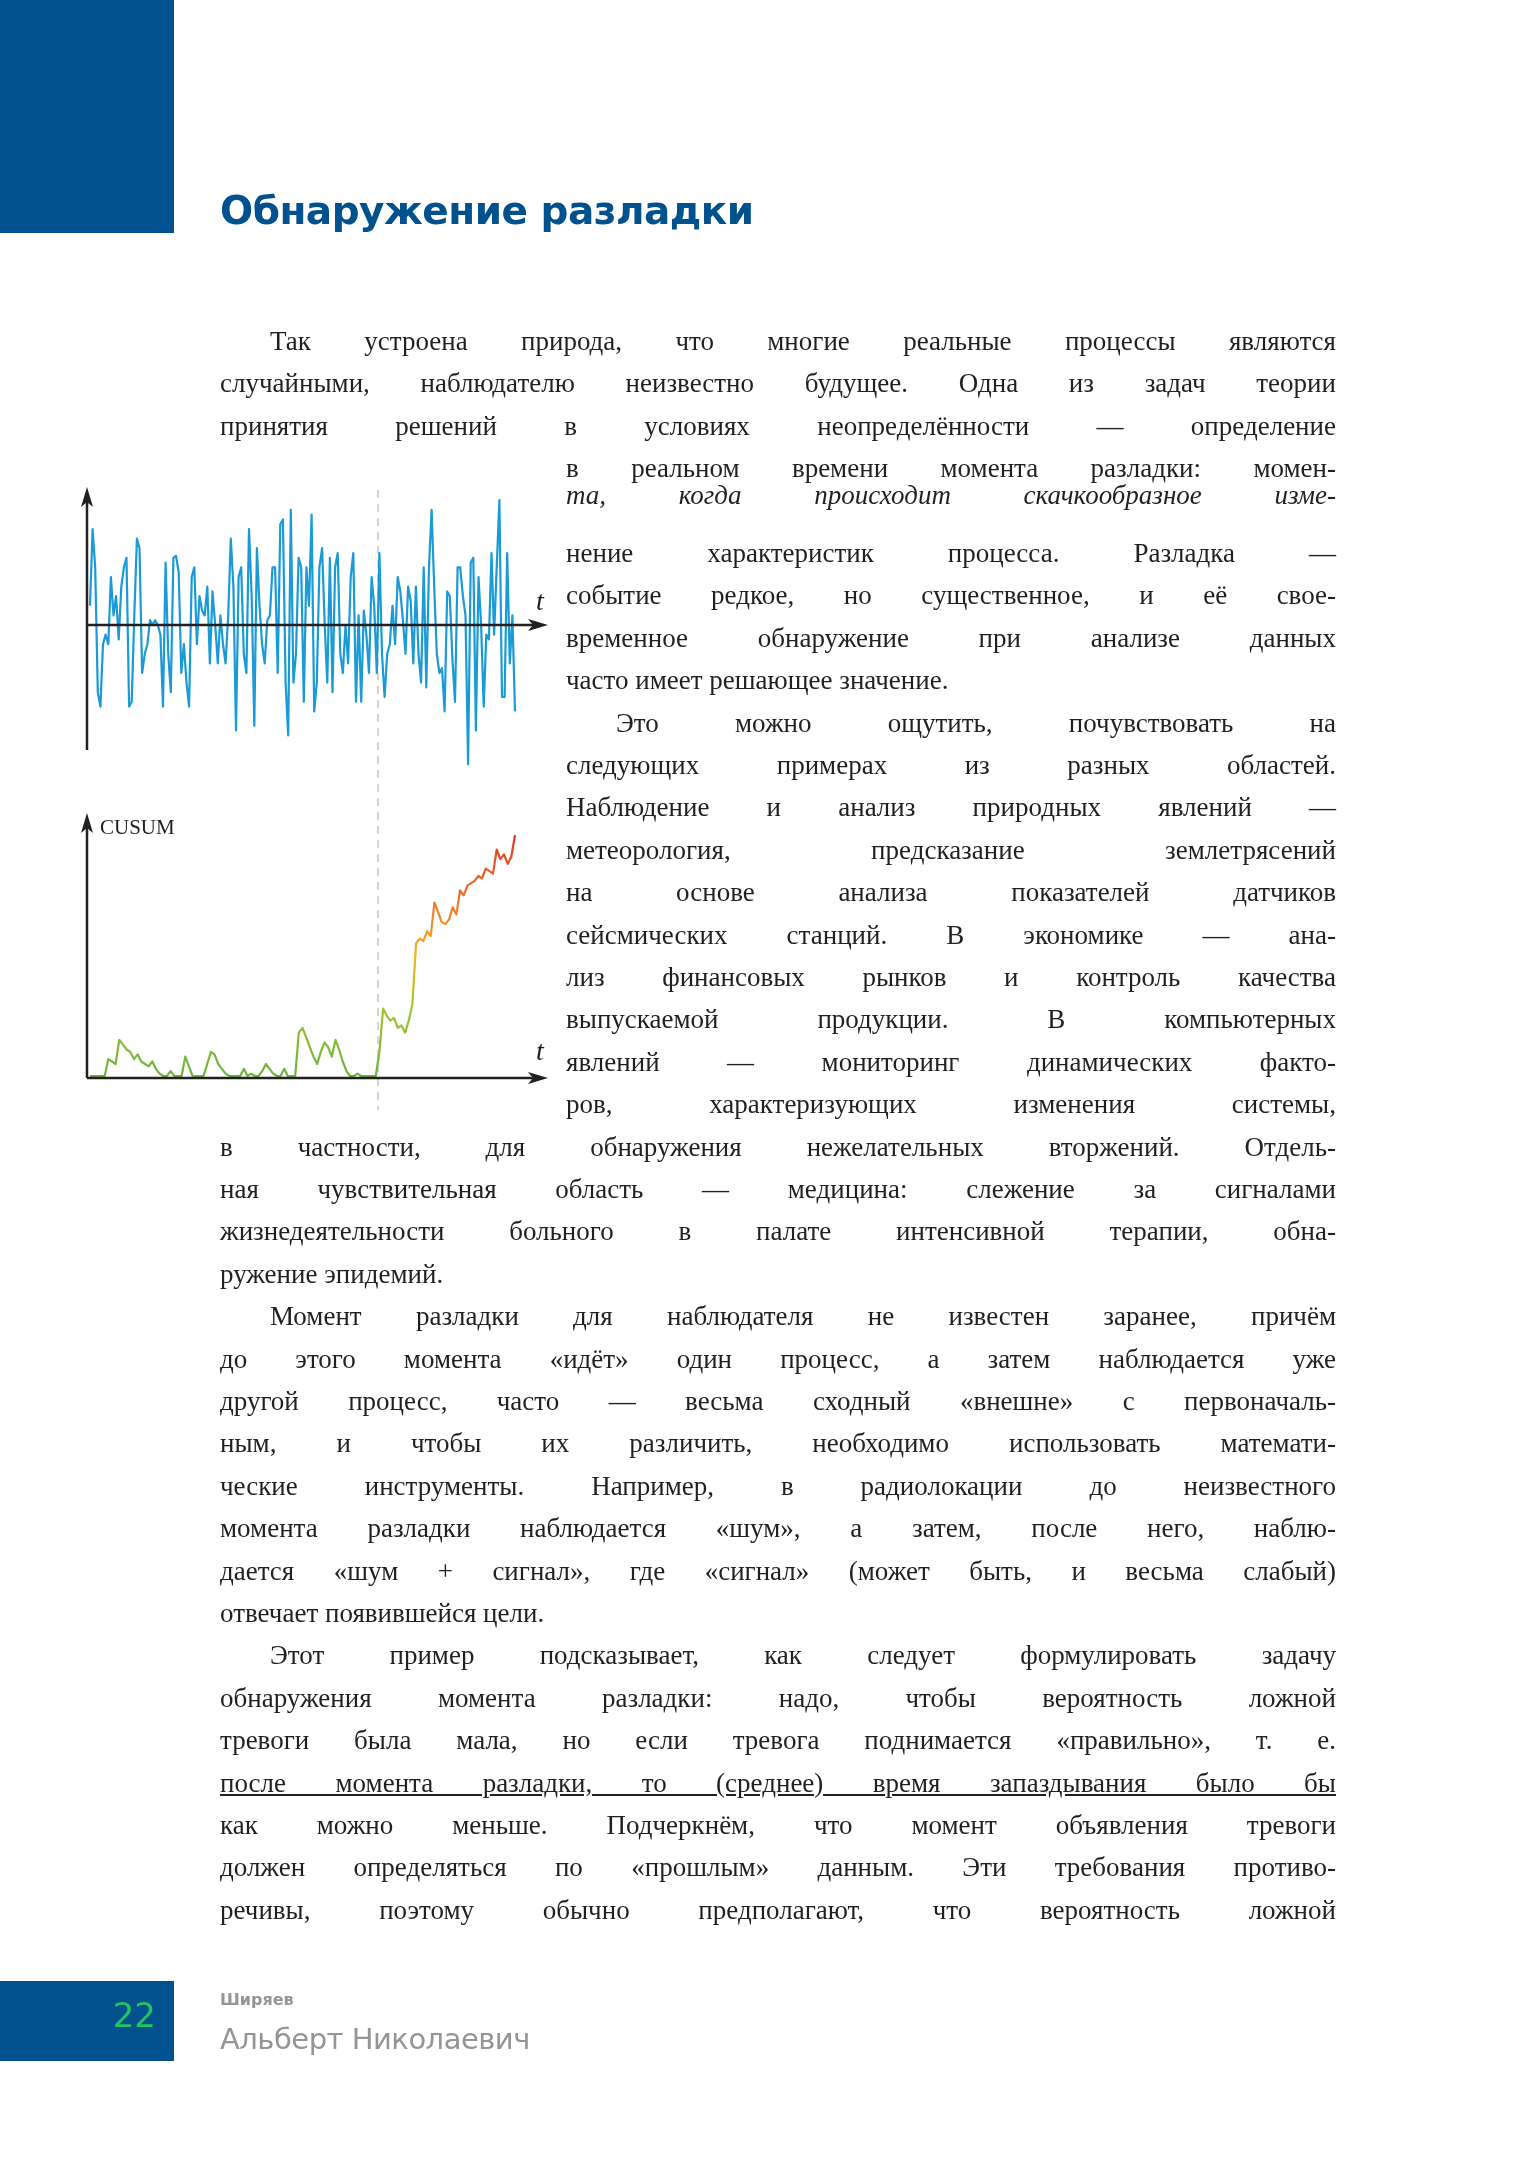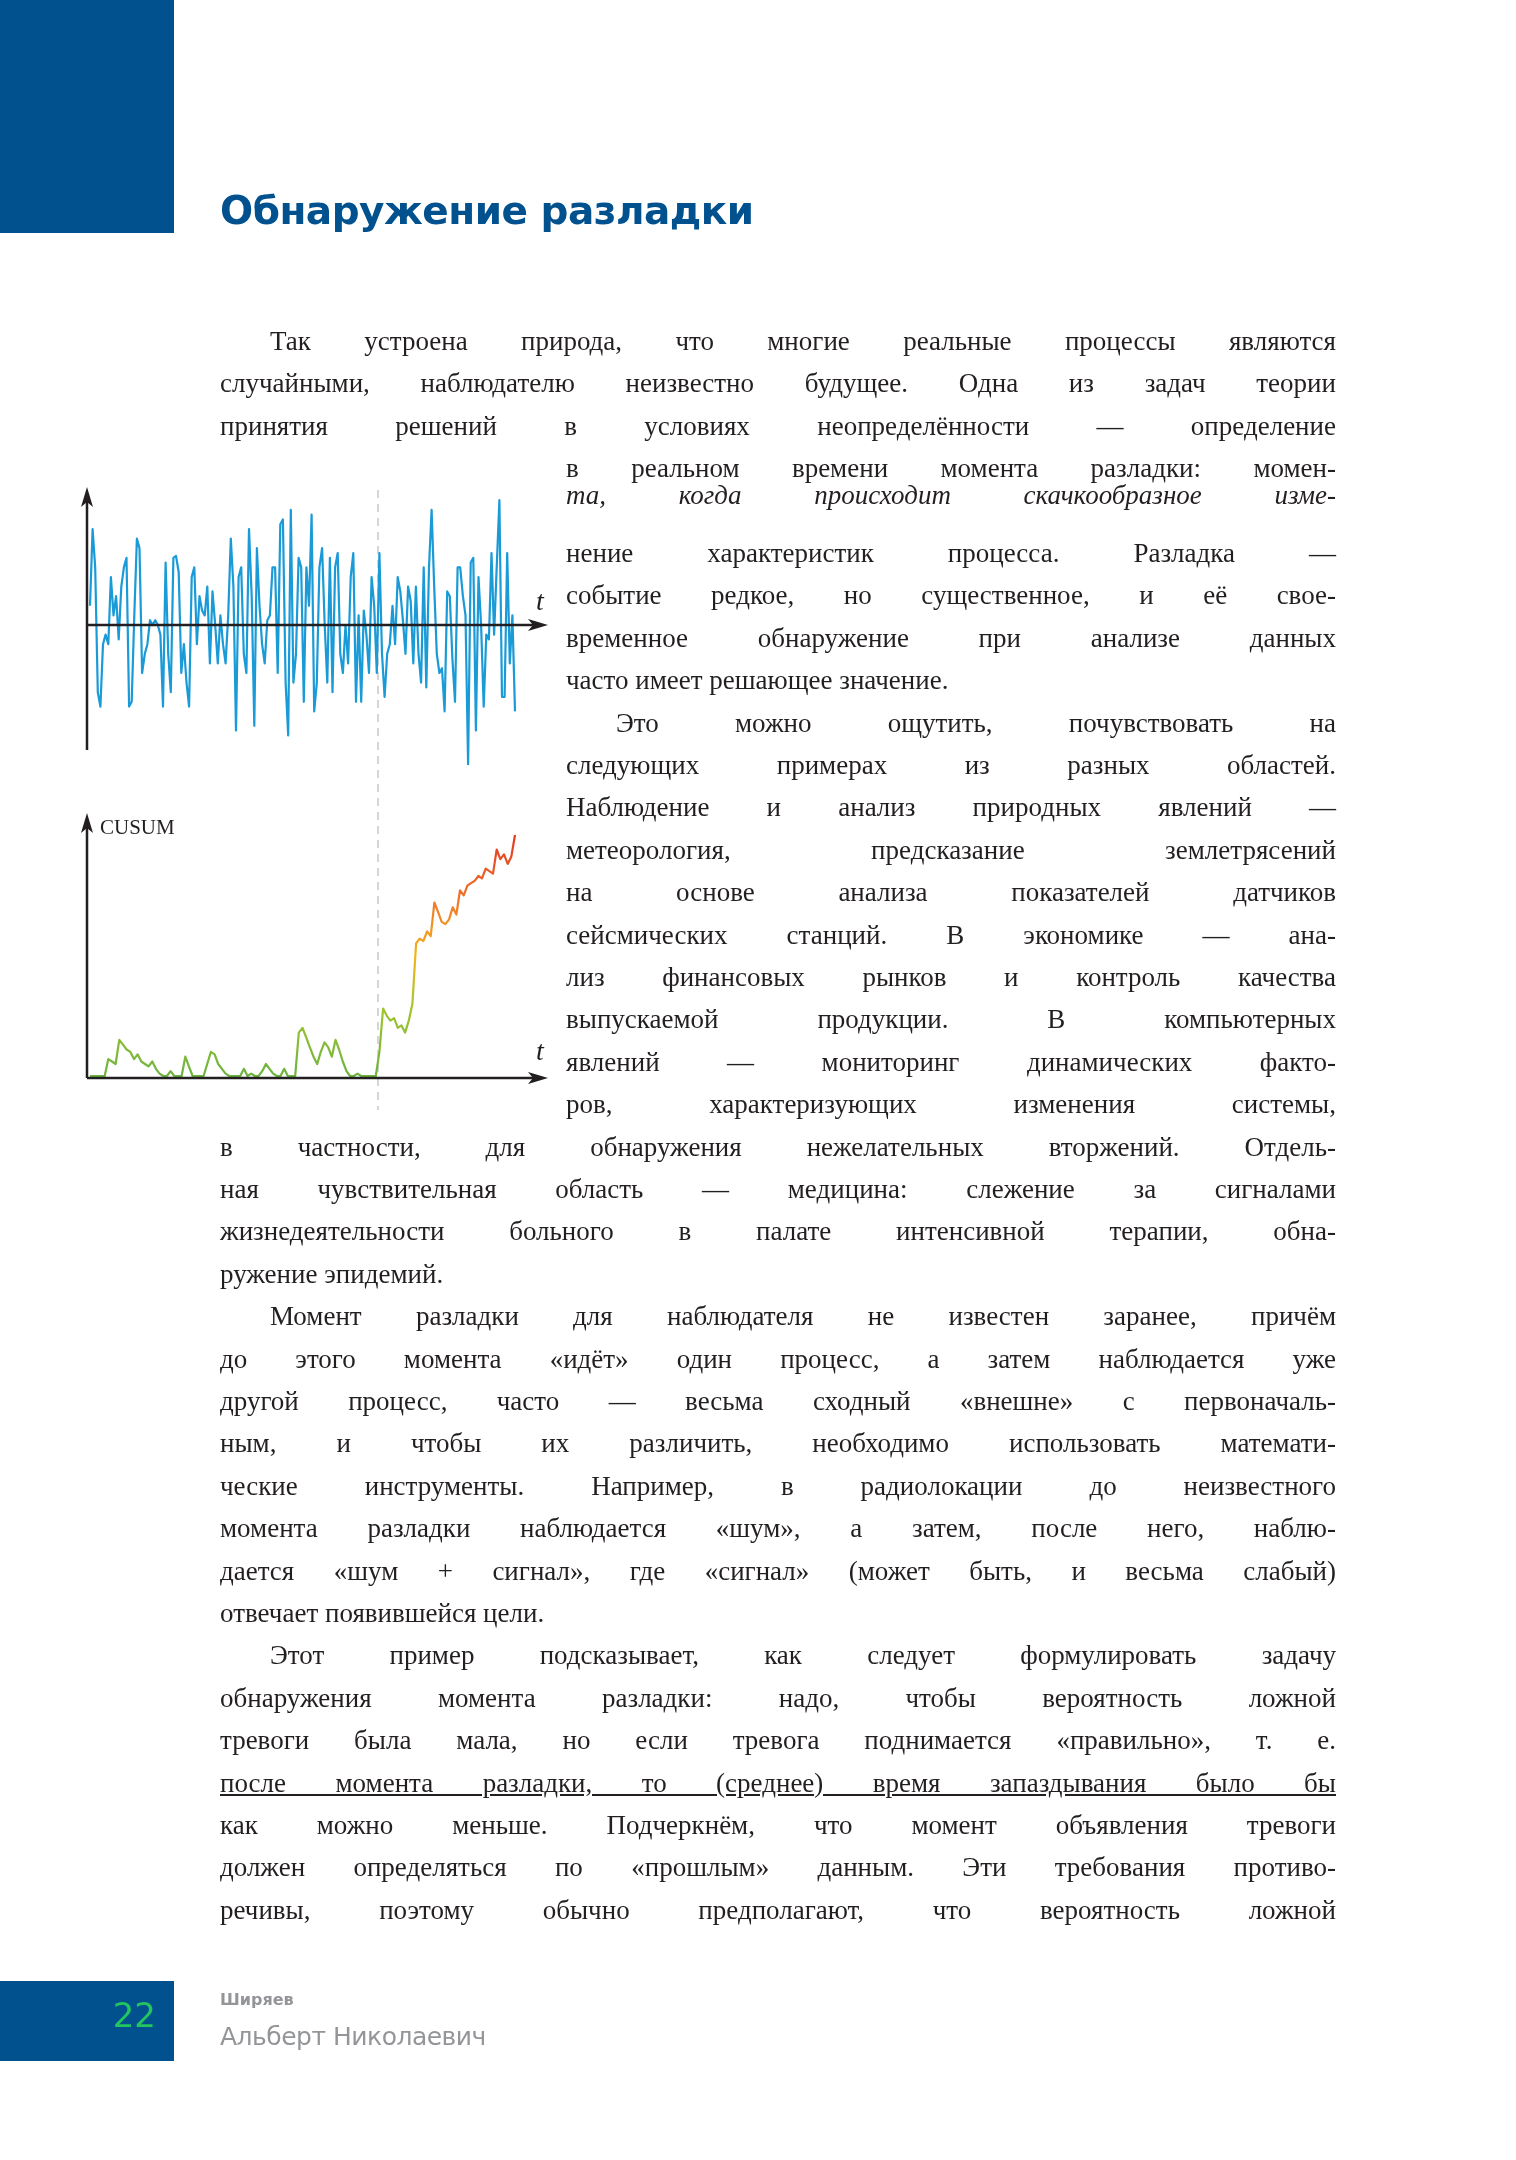--- a/index.html
+++ b/index.html
@@ -9,21 +9,21 @@
   .line { position:absolute; font-family:"Liberation Serif", serif; font-size:27px; line-height:42px; white-space:nowrap; text-align:justify; text-align-last:justify; }
   .line.last { text-align-last:left; }
   .full { left:220px; width:1116px; }
   .wrap { left:566px; width:770px; }
   .indent.full { left:270px; width:1066px; }
   .indent.wrap { left:616px; width:720px; }
   .figure { position:absolute; left:60px; top:470px; width:500px; height:640px; }
   .footer-block { position:absolute; left:0; top:1981px; width:174px; height:80px; background:#00518e; }
   .page-number { position:absolute; right:18px; top:14px; font-family:"DejaVu Sans", sans-serif; font-size:34px; color:#22c55e; }
   .author-last { position:absolute; left:220px; top:1990px; font-family:"DejaVu Sans", sans-serif; font-weight:bold; font-size:16px; color:#939598; }
-  .author-first { position:absolute; left:220px; top:2022px; font-family:"DejaVu Sans", sans-serif; font-size:25px; color:#939598; letter-spacing:-0.5px; }
+  .author-first { position:absolute; left:220px; top:2022px; font-family:"DejaVu Sans", sans-serif; font-size:29px; color:#939598; letter-spacing:-0.5px; }
   svg text { font-family:"Liberation Serif", serif; }
 </style>
 </head>
 <body>
 
 <div class="corner-block"></div>
 <h1 class="title">Обнаружение разладки</h1>
 
 <div id="body-text">
     <div class="line full indent" style="top: 320px;">Так устроена природа, что многие реальные процессы являются</div>

